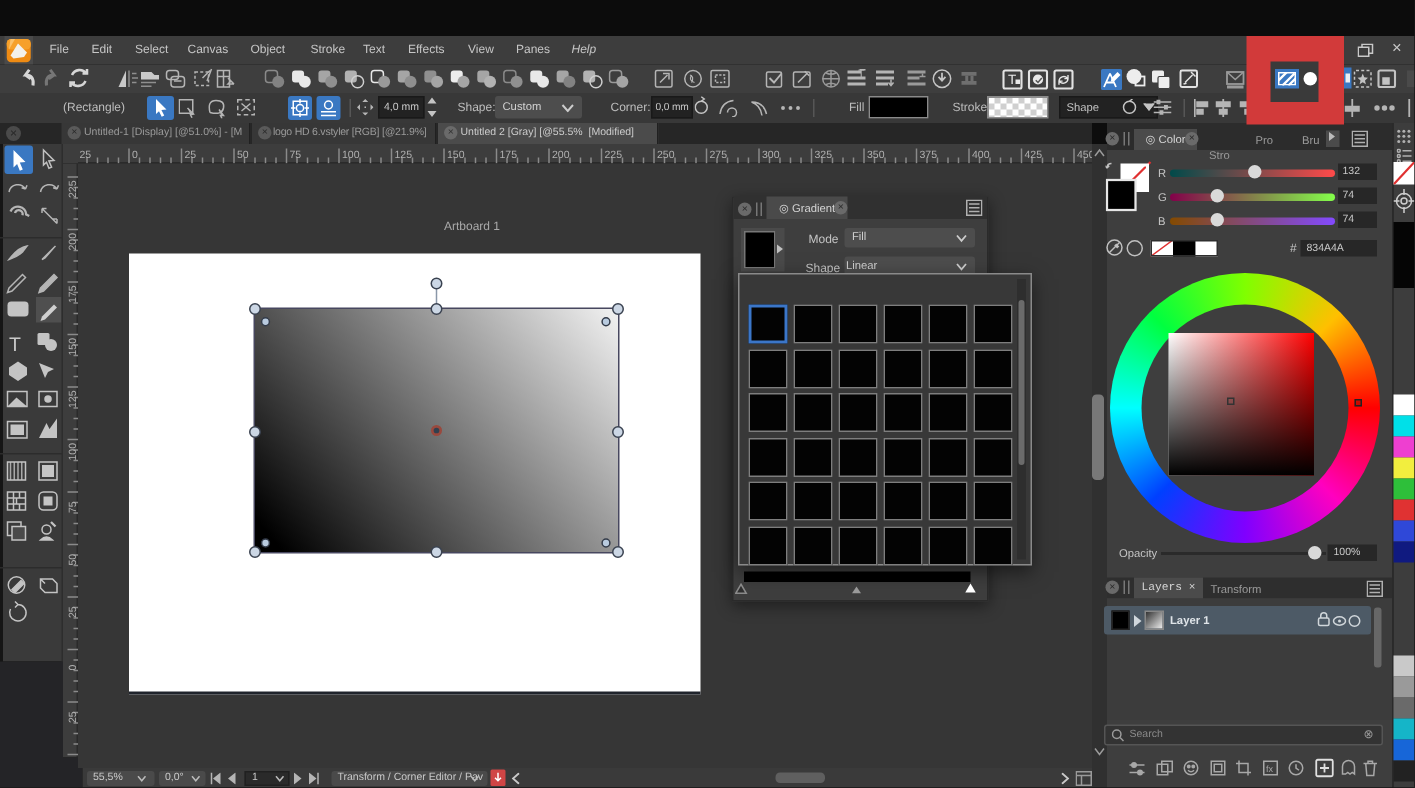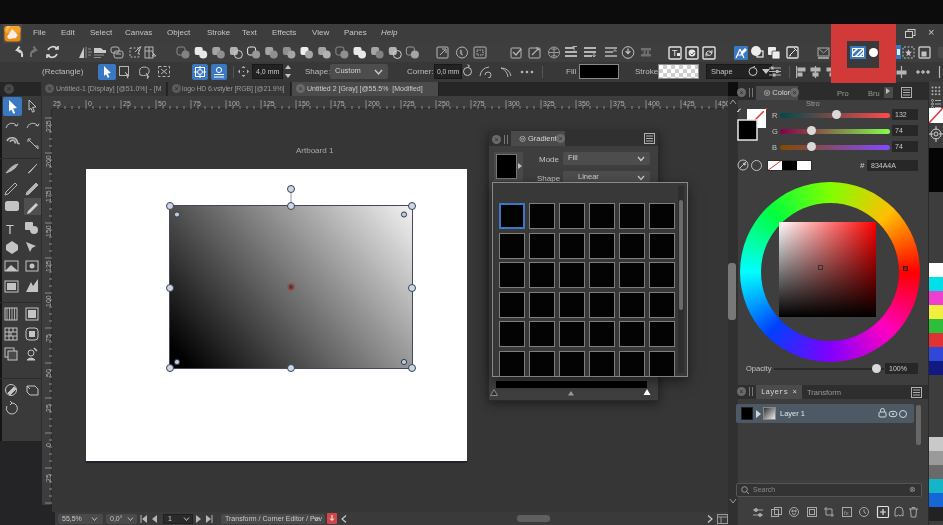--- a/index.html
+++ b/index.html
@@ -487,21 +487,21 @@
     </svg>
 <div class="abs" style="left:494px;top:152px;width:29px;height:29px;background:#4a4a4a;"></div>
 <div class="abs" style="left:496px;top:154px;width:21px;height:25px;background:#000;border:1px solid #777;"></div>
 <div class="abs" style="left:518px;top:163px;width:0;height:0;border-left:4px solid #c0c0c0;border-top:3.5px solid transparent;border-bottom:3.5px solid transparent;"></div>
 <div class="abs" style="left:539px;top:155px;color:#c4c4c4;font-size:8px;">Mode</div>
 <div class="abs" style="left:563px;top:152px;width:87px;height:13px;background:#4d4d4d;border-radius:2px;color:#d0d0d0;font-size:7.5px;line-height:12px;padding-left:5px;">Fill</div>
 <svg class="abs" style="left:637px;top:156px;" width="8" height="6">
       <path d="M1 1 l3 3.5 l3 -3.5" stroke="#ccc" fill="none" stroke-width="1.2"></path>
     </svg>
 <div class="abs" style="left:537px;top:174px;color:#c4c4c4;font-size:8px;">Shape</div>
-<div class="abs" style="left:563px;top:171px;width:87px;height:13px;background:#4d4d4d;border-radius:2px;color:#d0d0d0;font-size:7.5px;line-height:12px;padding-left:15px;">Linear</div>
+<div class="abs" style="left:563px;top:171px;width:87px;height:13px;background:#4d4d4d;border-radius:2px;color:#d0d0d0;font-size:7.5px;line-height:12px;padding-left:1px;">Linear</div>
 <svg class="abs" style="left:637px;top:175px;" width="8" height="6">
       <path d="M1 1 l3 3.5 l3 -3.5" stroke="#ccc" fill="none" stroke-width="1.2"></path>
     </svg>
 <div class="abs" style="left:492px;top:182px;width:196px;height:195px;background:#383838;border:1px solid #8a8a8a;box-shadow:0 4px 12px rgba(0,0,0,0.5);"></div>
 <div class="abs" style="left:499px;top:203.0px;width:26px;height:26px;background:#030303;border:2px solid #3b76c8;"></div>
 <div class="abs" style="left:529px;top:203.0px;width:26px;height:26px;background:#030303;border:1px solid #7e7e7e;"></div>
 <div class="abs" style="left:559px;top:203.0px;width:26px;height:26px;background:#030303;border:1px solid #7e7e7e;"></div>
 <div class="abs" style="left:589px;top:203.0px;width:26px;height:26px;background:#030303;border:1px solid #7e7e7e;"></div>
 <div class="abs" style="left:619px;top:203.0px;width:26px;height:26px;background:#030303;border:1px solid #7e7e7e;"></div>
 <div class="abs" style="left:649px;top:203.0px;width:26px;height:26px;background:#030303;border:1px solid #7e7e7e;"></div>
@@ -619,21 +619,21 @@
 <div class="abs" style="left:807px;top:388px;color:#9a9a9a;font-size:7.5px;">Transform</div>
 <svg class="abs" style="left:911px;top:387px;" width="11" height="11">
       <rect x="0.5" y="0.5" width="10" height="10" fill="none" stroke="#b0b0b0"></rect>
       <path d="M2 3 h7 M2 5.5 h7 M2 8 h7" stroke="#b0b0b0"></path>
     </svg>
 <div class="abs" style="left:738px;top:399px;width:190px;height:81px;background:#3c3c3c;"></div>
 <div class="abs" style="left:736px;top:404px;width:178px;height:19px;background:#4d5a66;border-radius:2px;"></div>
 <div class="abs" style="left:741px;top:407px;width:12px;height:13px;background:#000;border:1px solid #222;"></div>
 <div class="abs" style="left:756px;top:410px;width:0;height:0;border-left:5px solid #cfd6dc;border-top:4px solid transparent;border-bottom:4px solid transparent;"></div>
 <div class="abs" style="left:763px;top:407px;width:13px;height:13px;background:linear-gradient(135deg,#333,#eee);border:1px solid #888;"></div>
-<div class="abs" style="left:780px;top:409px;color:#dfe4e8;font-size:7.5px;">Layer 1</div>
+<div class="abs" style="left:780px;top:409px;color:#dfe4e8;font-size:7.5px;font-weight:bold;">Layer 1</div>
 <svg class="abs" style="left:878px;top:408px;" width="30" height="11">
       <rect x="1" y="4" width="7" height="5" rx="1" fill="none" stroke="#d0d6da"></rect>
       <path d="M2.5 4 v-1.5 a2 2 0 0 1 4 0 V4" stroke="#d0d6da" fill="none"></path>
       <ellipse cx="15" cy="6" rx="4" ry="2.8" fill="none" stroke="#d0d6da"></ellipse>
       <circle cx="15" cy="6" r="1" fill="#d0d6da"></circle>
       <circle cx="25" cy="6" r="3.5" fill="none" stroke="#d0d6da"></circle>
     </svg>
 <div class="abs" style="left:916px;top:405px;width:5px;height:40px;background:#676767;border-radius:2px;"></div>
 <div class="abs" style="left:736px;top:483px;width:186px;height:14px;background:#333;border:1px solid #555;border-radius:2px;"></div>
 <svg class="abs" style="left:741px;top:486px;" width="9" height="9">

